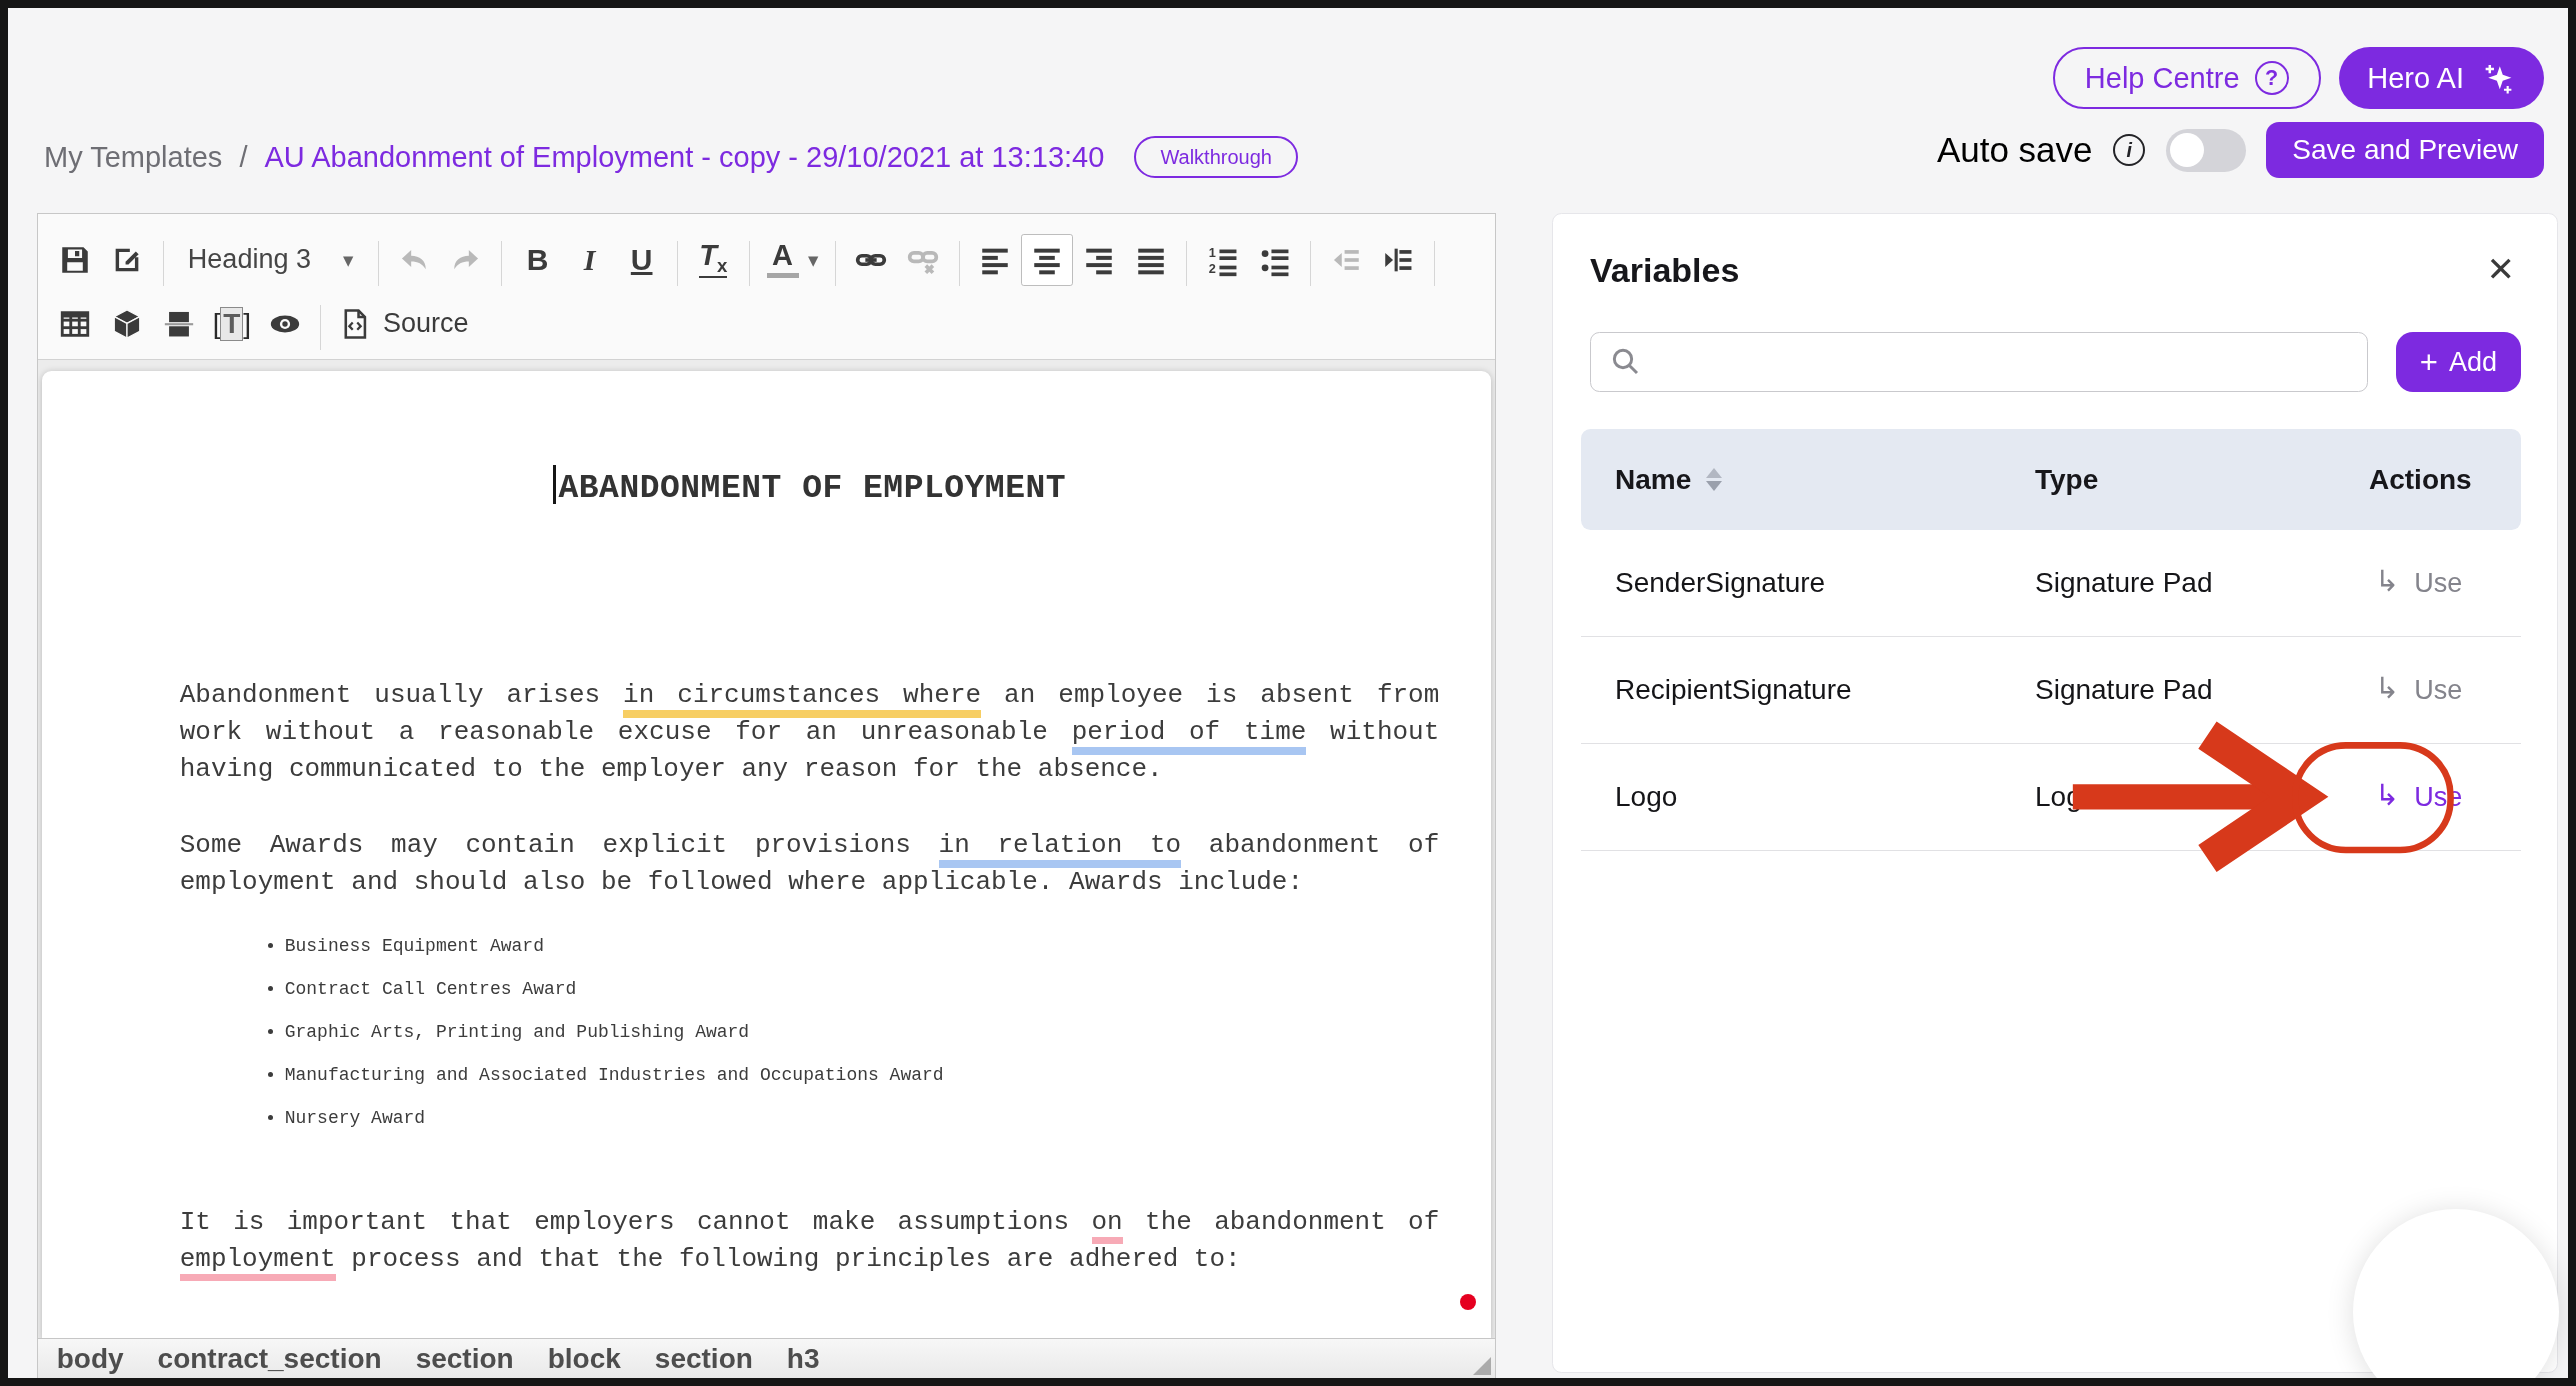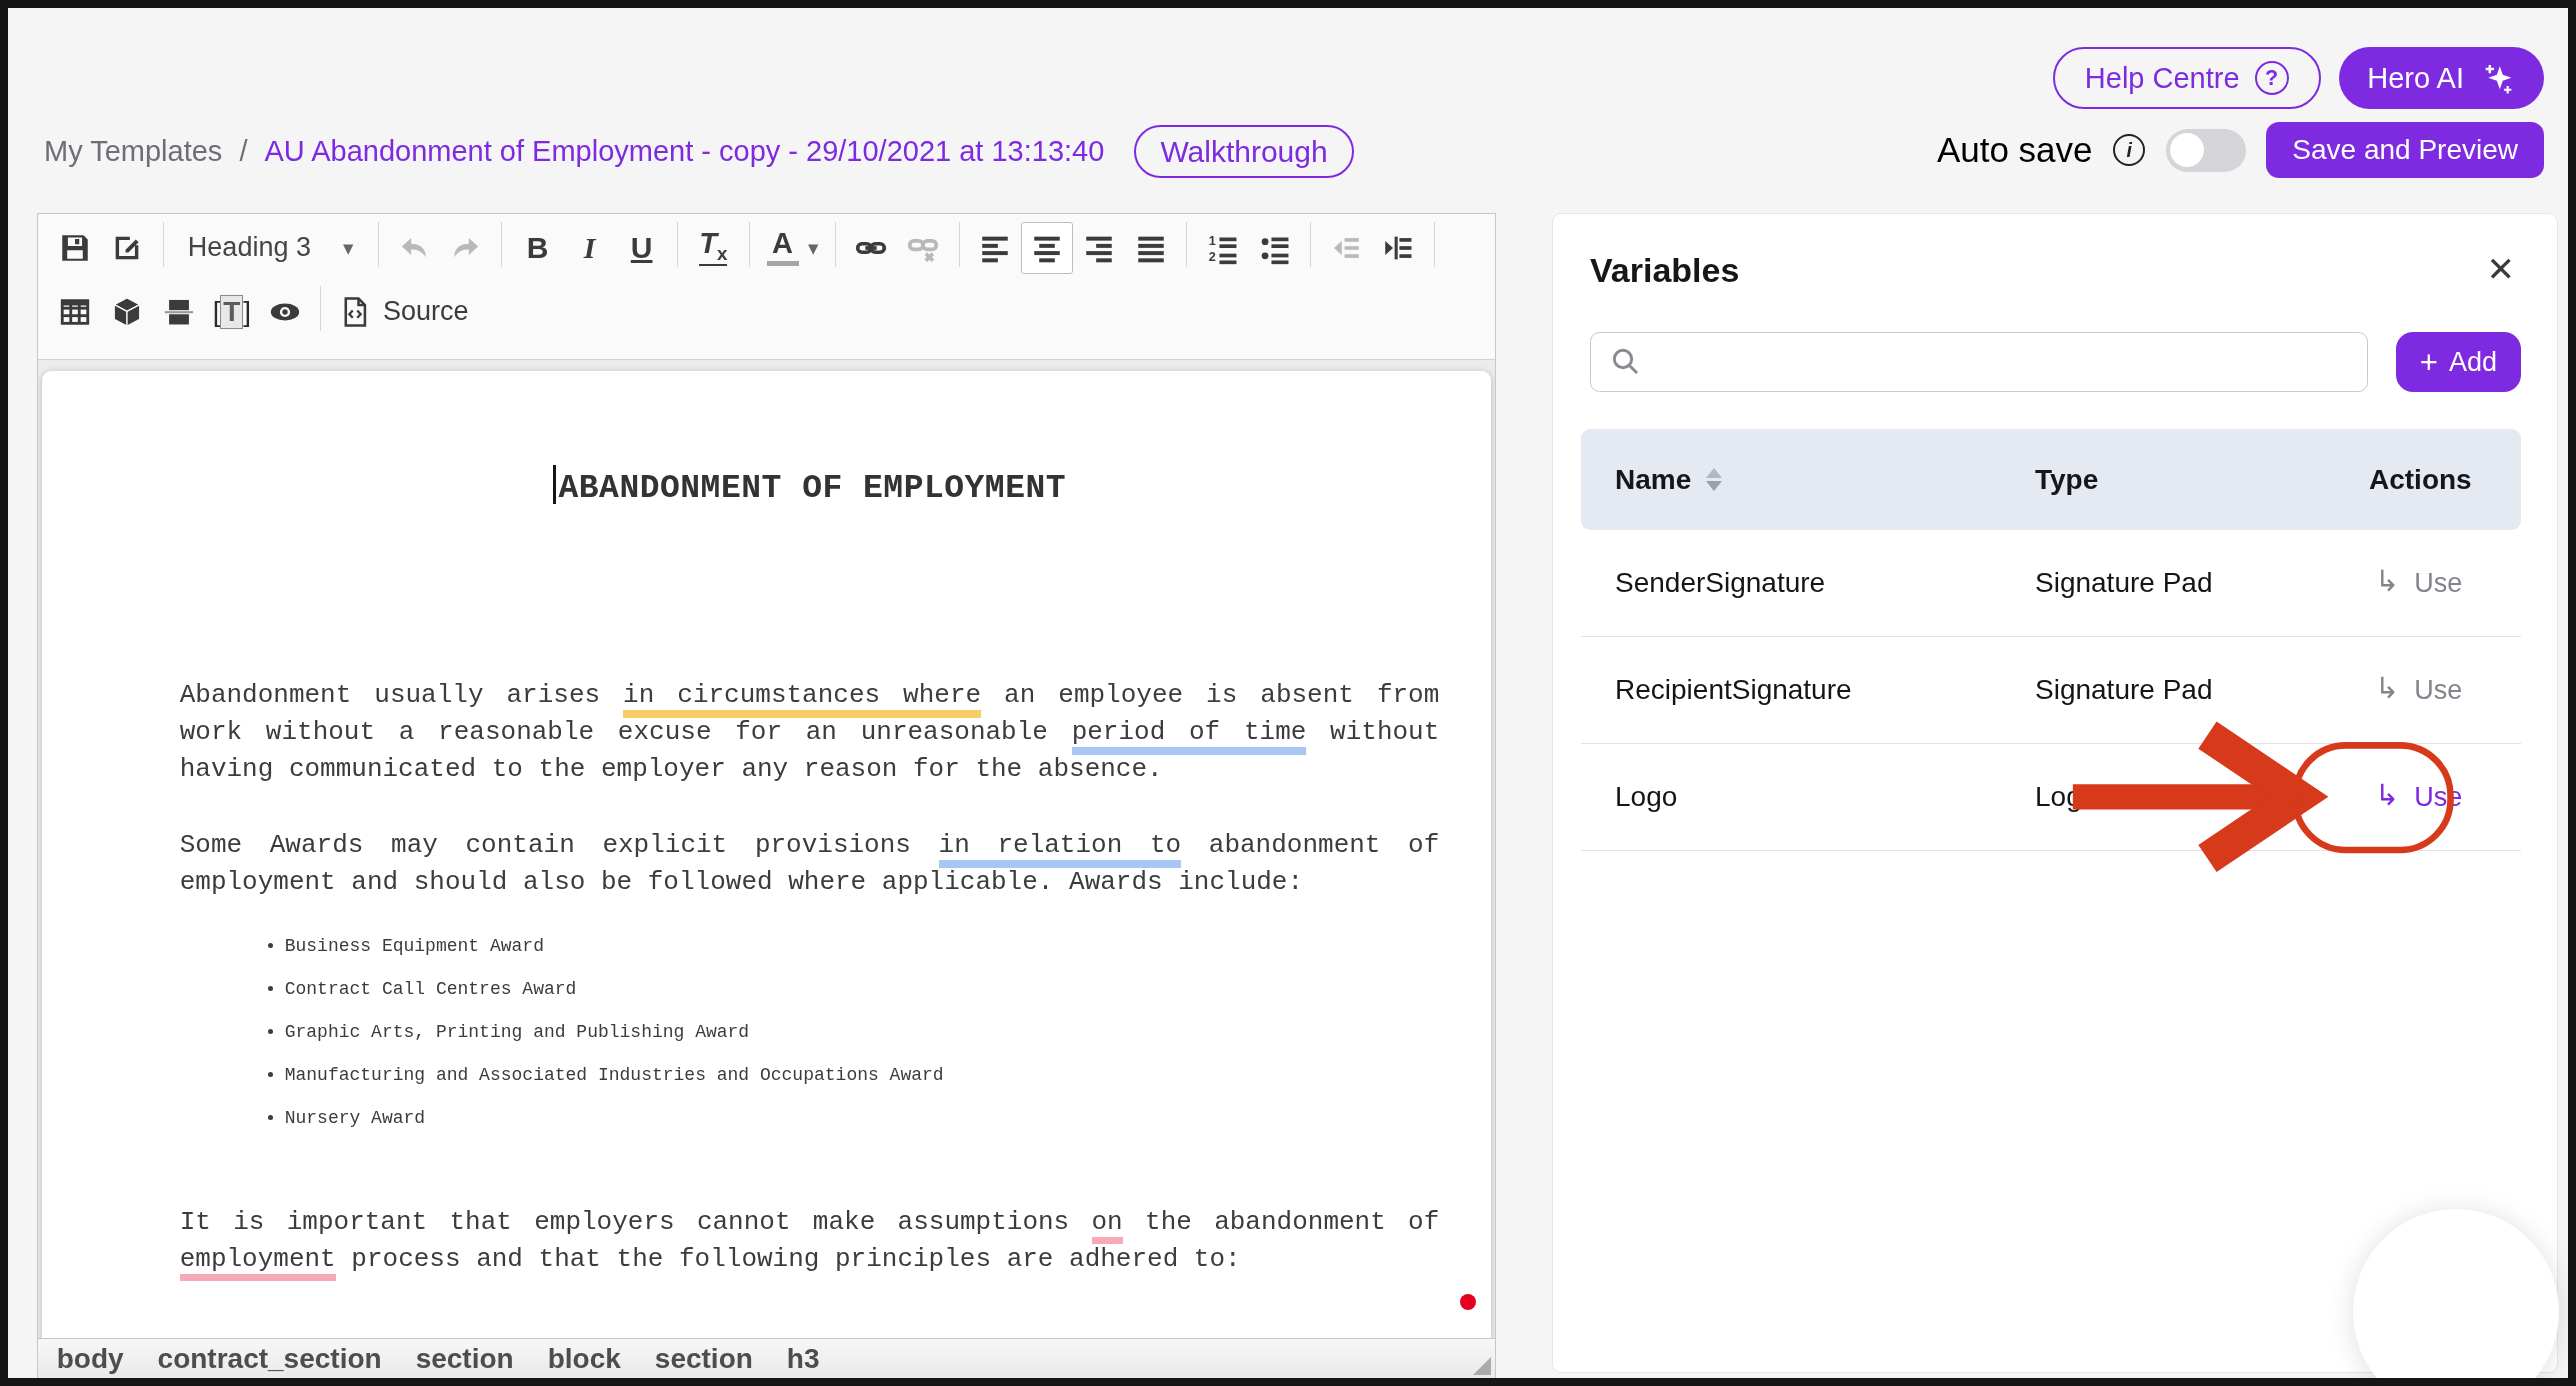--- a/index.html
+++ b/index.html
@@ -15,31 +15,31 @@
   .help-pill{border:2.8px solid var(--accent,#7D2AE0);color:var(--accent,#7D2AE0);padding:0 30px;}
   .q-circle{width:34px;height:34px;border:2.8px solid var(--accent,#7D2AE0);border-radius:50%;display:flex;align-items:center;justify-content:center;font-size:21.5px;font-weight:bold;}
   .hero-pill{background:var(--accent,#7D2AE0);color:#fff;padding:0 28px;}
   .hero-pill svg{width:37px;height:37px;}
   
   .breadrow{position:absolute;top:114px;left:36px;right:24px;display:flex;align-items:flex-end;justify-content:space-between;}
   .bread-left{display:flex;align-items:center;gap:17px;font-size:29px;}
   .crumb-root{color:#6e6e74;}
   .crumb-sep{color:#6e6e74;}
   .crumb-current{color:var(--accent,#7D2AE0);}
-  .walkthrough{margin-left:13px;border:2.8px solid var(--accent,#7D2AE0);color:var(--accent,#7D2AE0);background:transparent;border-radius:30px;padding:7.5px 24px;font-size:30px;cursor:pointer;}
+  .walkthrough{margin-left:13px;border:2.8px solid var(--accent,#7D2AE0);color:var(--accent,#7D2AE0);background:transparent;border-radius:30px;padding:7.5px 24px;font-size:20px;cursor:pointer;}
   .bread-right{display:flex;align-items:center;gap:20.6px;}
   .autosave-label{font-size:35px;color:#000000;}
   .info-circle{width:32px;height:32px;border:2.8px solid #232327;border-radius:50%;display:inline-flex;align-items:center;justify-content:center;font-size:19.6px;font-weight:bold;color:#232327;font-style:italic;}
   .toggle{width:80px;height:43px;border-radius:22.4px;background:#d4d4d9;position:relative;cursor:pointer;border:none;}
   .toggle .knob{position:absolute;left:4.7px;top:4.7px;width:34px;height:34px;border-radius:50%;background:#fff;}
   .save-btn{background:var(--accent,#7D2AE0);color:#fff;border:none;border-radius:13px;height:56px;padding:0 26px;font-size:28px;cursor:pointer;}
   
   .editor{position:absolute;left:29px;top:205px;width:1459px;height:1167px;display:flex;flex-direction:column;border:0.9px solid #c7c7c7;background:#fafafa;}
   .toolbar{background:#fafafa;border-bottom:0.9px solid #d2d2d2;padding:7.5px 11.2px 9.4px 11.2px;}
-  .tb-row{display:flex;align-items:flex-start;height:64px;}
+  .tb-row{display:flex;align-items:flex-end;height:64px;}
   .tb{height:52px;min-width:52px;display:inline-flex;align-items:center;justify-content:center;background:transparent;border:none;color:#3b3b3b;cursor:pointer;font-family:"Liberation Sans",sans-serif;padding:0 7.5px;}
   .tb svg{width:34px;height:34px;display:block;}
   .tb.disabled{color:#b9b9b9;}
   .tb.active{background:#fff;border:0.9px solid #bdbdbd;border-radius:2.8px;}
   .tb-sep{width:0.9px;height:45px;background:#d6d6d6;margin:0 9.4px;}
   .heading-dd{display:inline-flex;align-items:center;gap:32px;font-size:27px;color:#454545;padding:0 15px;}
   .caret{font-size:20.6px;color:#666;}
   .g-bold{font-weight:900;font-size:30px;}
   .g-italic{font-style:italic;font-size:30px;font-weight:bold;font-family:"Liberation Serif",serif;}
   .g-under{font-weight:bold;font-size:30px;text-decoration:underline;}

